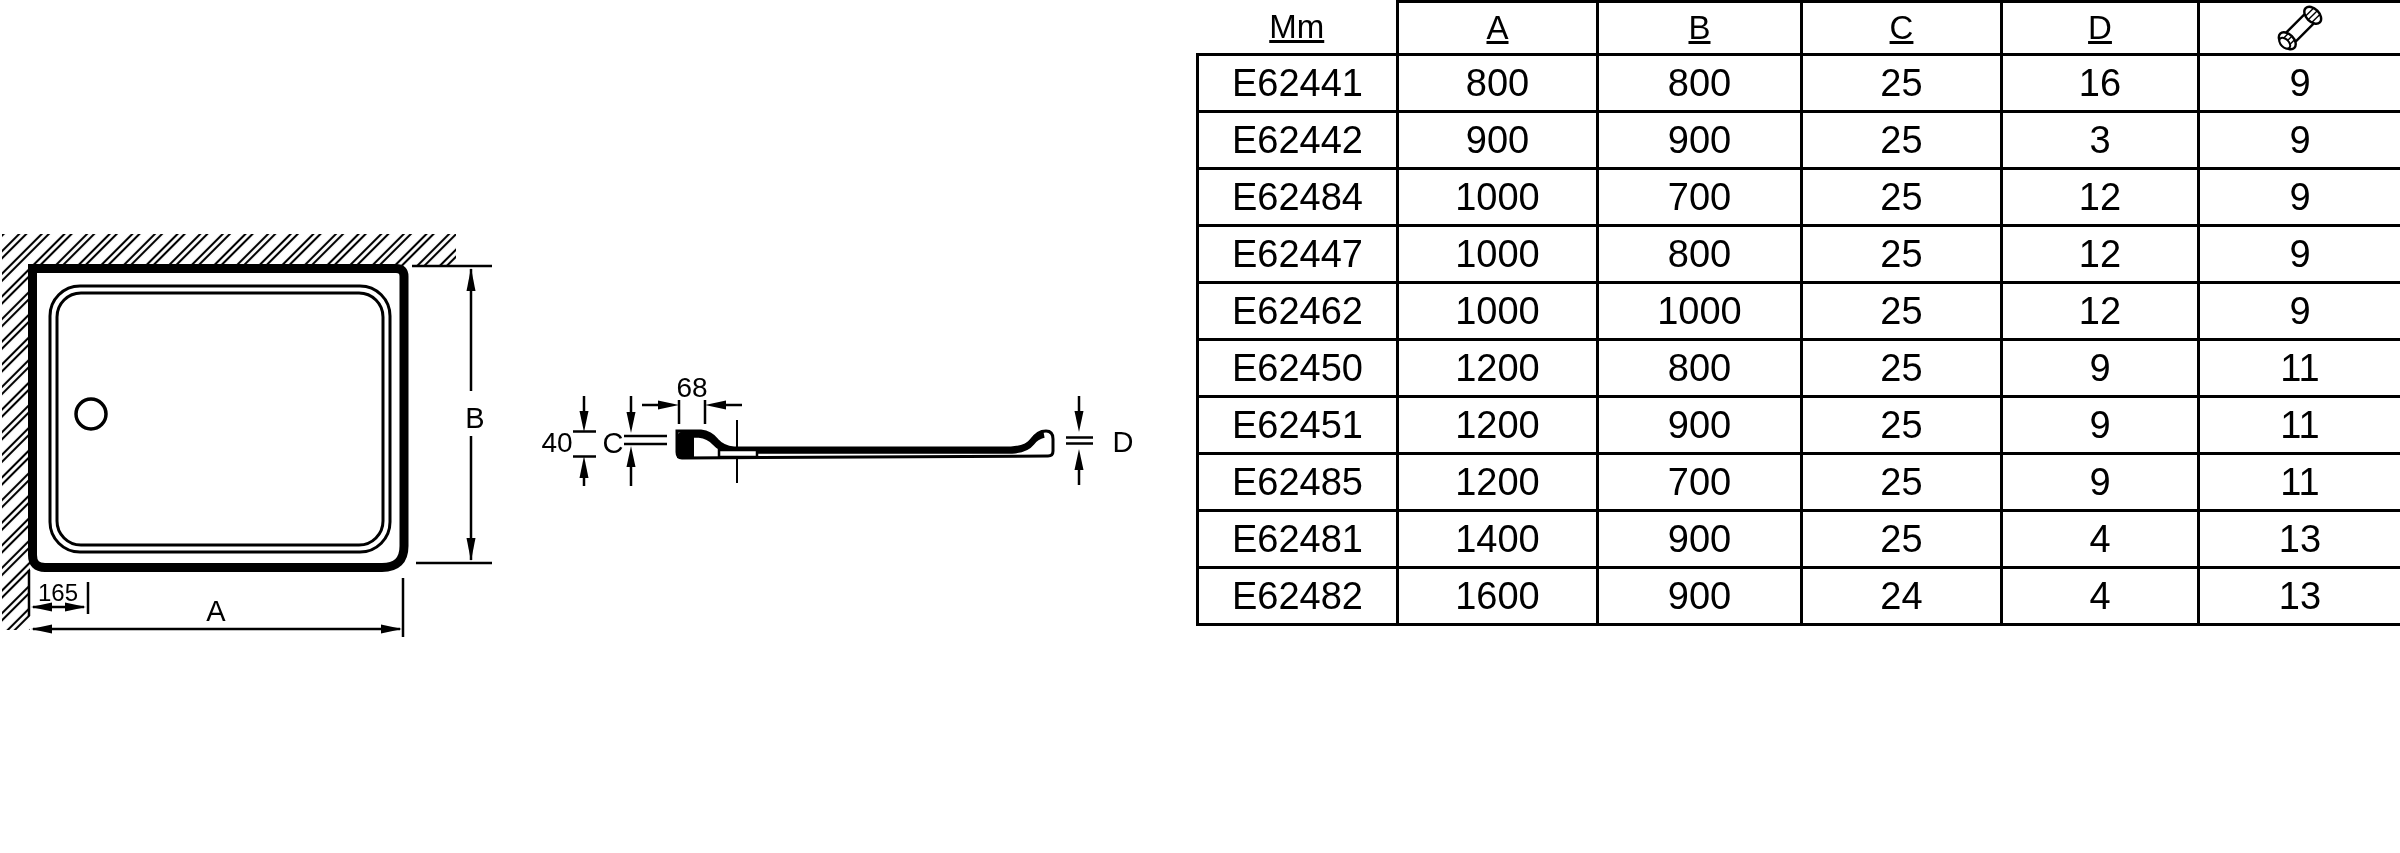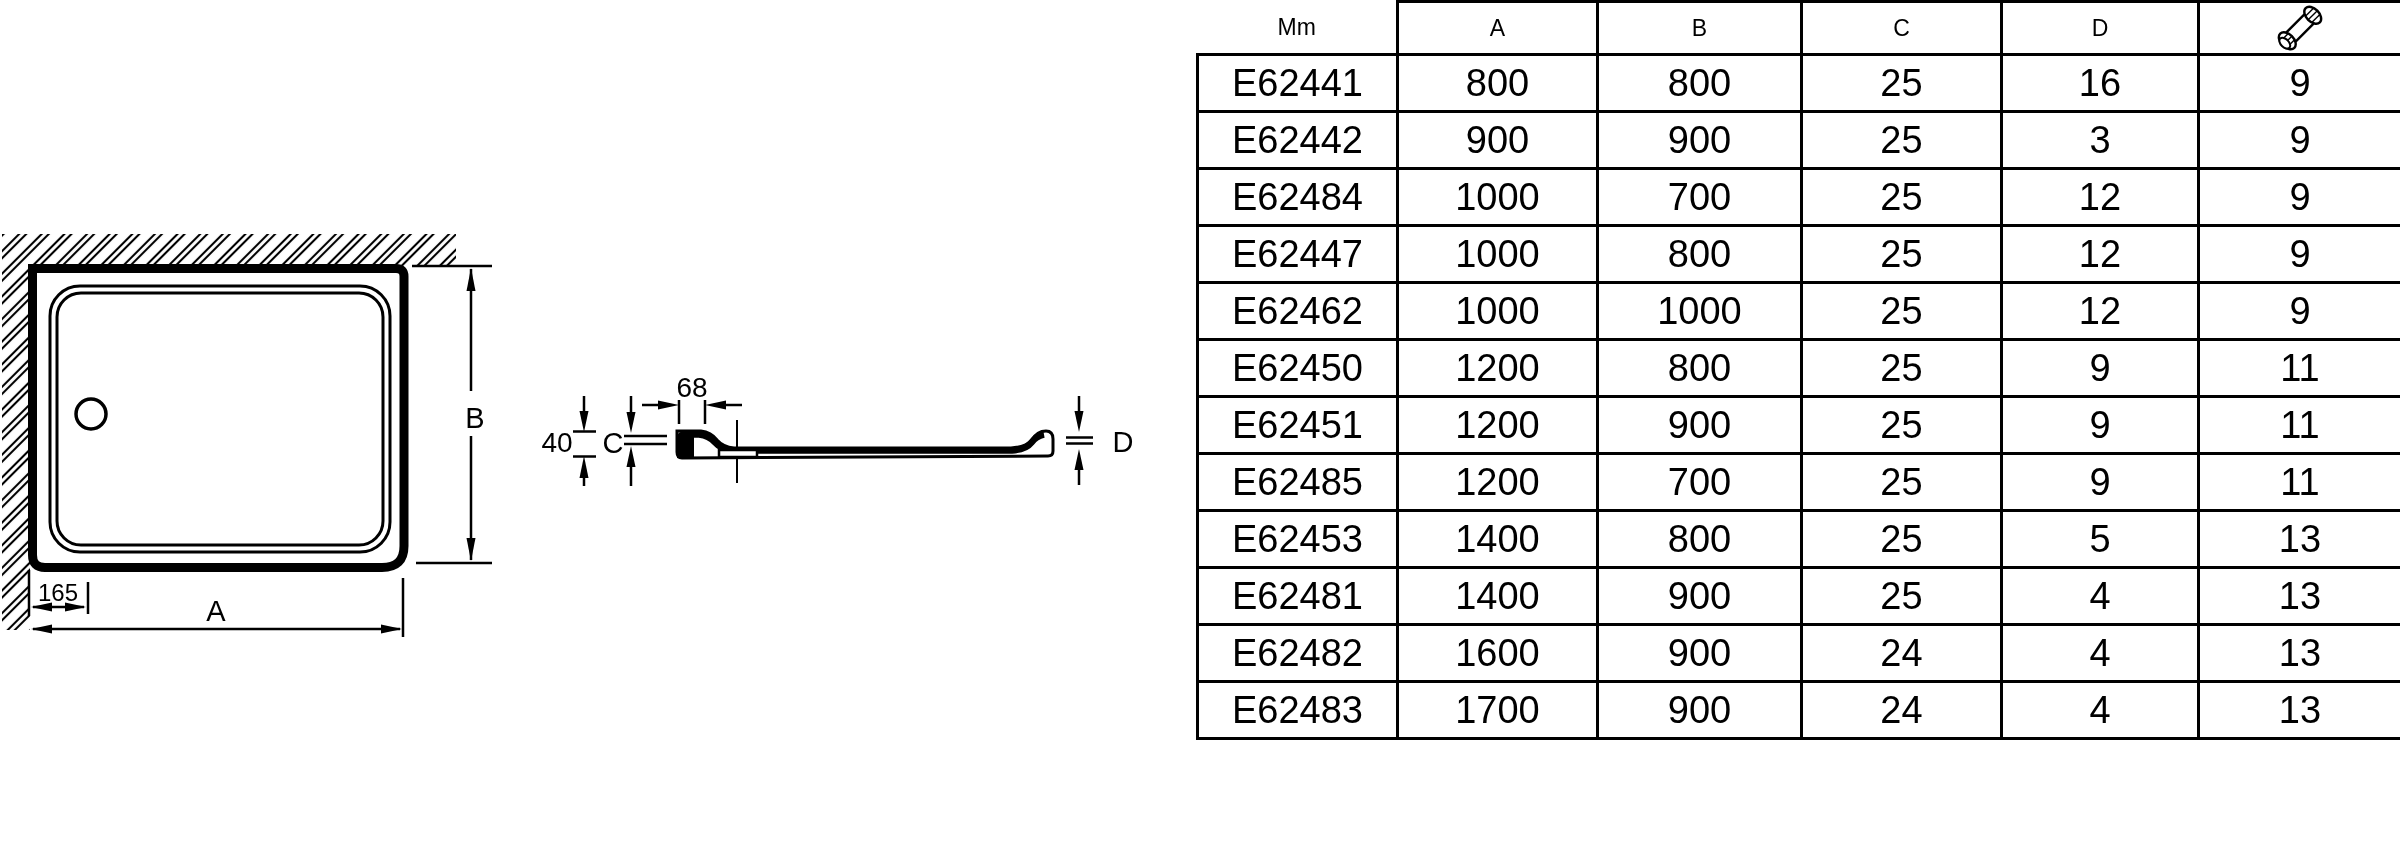--- a/index.html
+++ b/index.html
@@ -12,21 +12,21 @@
   svg text{font-family:"Liberation Sans",sans-serif;fill:#000;}
 
   table.spec{
     position:absolute;left:1196px;top:0;width:1204px;
     border-collapse:collapse;table-layout:fixed;background:#fff;
   }
   table.spec th,table.spec td{
     border:3px solid #000;text-align:center;vertical-align:middle;
     padding:0;overflow:hidden;white-space:nowrap;
   }
-  table.spec thead th{height:47px;font-size:23px;font-weight:normal;}
+  table.spec thead th{height:47px;font-size:33px;font-weight:normal;text-decoration:underline;}
   table.spec td{height:54px;font-size:38px;}
   table.spec th.corner{border-top:none;border-left:none;}
   .icon-cell svg{display:block;margin:0 auto;}
 </style>
 </head>
 <body>
 
 <div class="stage">
 
   <svg class="drawing" width="1190" height="853" viewBox="0 0 1190 853">
@@ -222,47 +222,31 @@
         </tr>
         <tr>
           <td>E62485</td>
           <td>1200</td>
           <td>700</td>
           <td>25</td>
           <td>9</td>
           <td>11</td>
         </tr>
         <tr>
-          <td>E62453</td>
-          <td>1400</td>
-          <td>800</td>
-          <td>25</td>
-          <td>5</td>
-          <td>13</td>
-        </tr>
-        <tr>
           <td>E62481</td>
           <td>1400</td>
           <td>900</td>
           <td>25</td>
           <td>4</td>
           <td>13</td>
         </tr>
         <tr>
           <td>E62482</td>
           <td>1600</td>
           <td>900</td>
           <td>24</td>
           <td>4</td>
           <td>13</td>
         </tr>
-        <tr>
-          <td>E62483</td>
-          <td>1700</td>
-          <td>900</td>
-          <td>24</td>
-          <td>4</td>
-          <td>13</td>
-        </tr>
       </tbody>
   </table>
 
 </div>
 
 </body></html>

